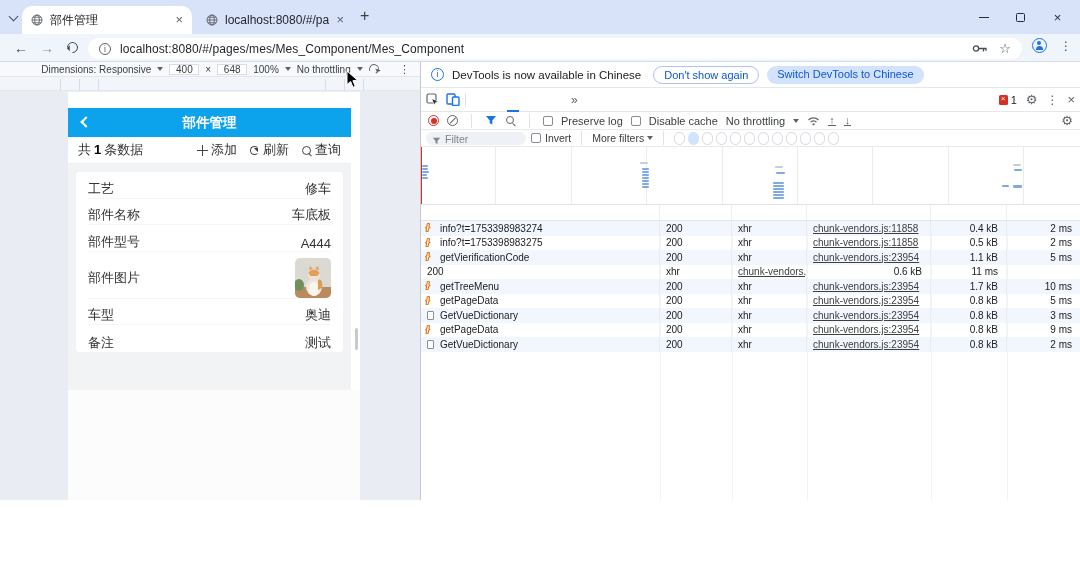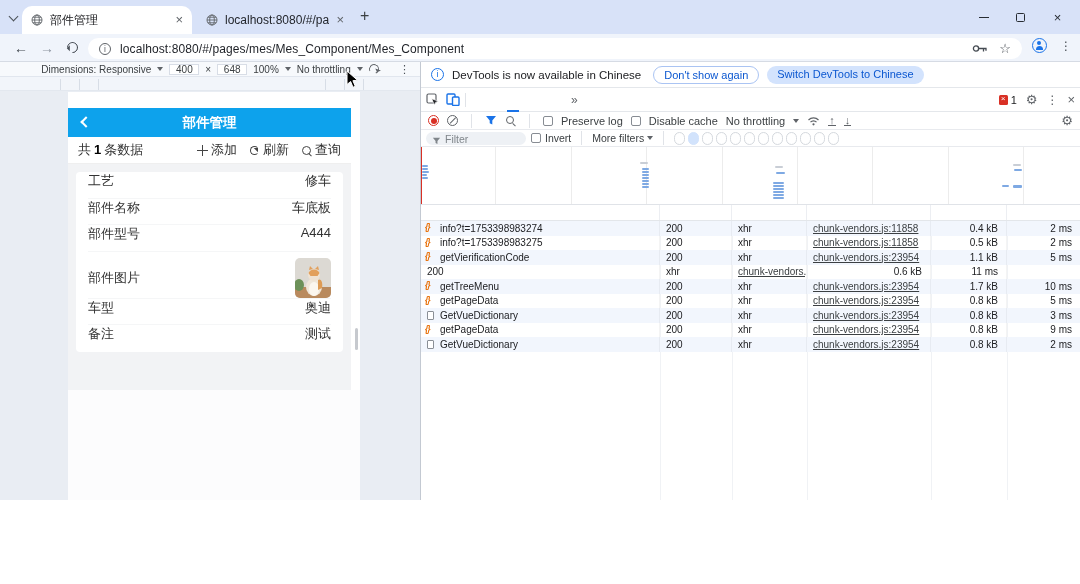--- a/index.html
+++ b/index.html
@@ -56,21 +56,21 @@
 .action{display:flex;align-items:center;color:#333}
 .ai{width:13px;height:13px;position:relative;display:inline-block;margin-right:2px}
 .ai.ic-plus::before{content:"";position:absolute;left:1px;top:6px;width:11px;height:1.4px;background:#444}
 .ai.ic-plus::after{content:"";position:absolute;left:6px;top:1px;width:1.4px;height:11px;background:#444}
 .ai.ic-refresh::before{content:"";position:absolute;inset:2px;border:1.4px solid #444;border-radius:50%;border-right-color:transparent}
 .ai.ic-refresh::after{content:"";position:absolute;right:0;top:1px;border:3px solid transparent;border-bottom-color:#444;transform:rotate(45deg)}
 .ai.ic-search::before{content:"";position:absolute;left:2px;top:2px;width:7px;height:7px;border:1.4px solid #444;border-radius:50%}
 .ai.ic-search::after{content:"";position:absolute;left:9px;top:9px;width:4px;height:1.4px;background:#444;transform:rotate(45deg);transform-origin:0 0}
 .gray-zone{position:absolute;left:0;top:72px;width:283px;height:226px;background:#f2f3f5}
 .card{position:absolute;left:8px;top:8px;width:267px;background:#fff;border-radius:4px;padding:0 12px}
-.field-row{display:flex;align-items:flex-start;height:26.5px;border-bottom:1px solid #f5f6f7;font-size:13px;color:#333}
+.field-row{display:flex;align-items:flex-end;height:26.5px;border-bottom:1px solid #f5f6f7;font-size:13px;color:#333}
 .field-row:last-child{border-bottom:none}
 .f-value{margin-left:auto}
 .field-row.is-image{height:47px;align-items:center;padding-top:6px}
 .thumb{display:none}
 .field-row.is-image .thumb{display:block;margin-left:auto;width:36px;height:40px;border-radius:5px;overflow:hidden}
 .white-zone{position:absolute;left:0;top:298px;width:292px;height:180px;background:#fcfcfd}
 .vp-scroll{position:absolute;left:287px;top:236px;width:3px;height:22px;background:#c6c9ce;border-radius:2px}
 .handle-mid{position:absolute;left:199px;top:505px;width:21px;height:6px;border-top:1.6px solid #b3bac4;border-bottom:1.6px solid #b3bac4}
 .handle-corner{position:absolute;left:347px;top:499px;width:13px;height:13px;overflow:hidden}
 .handle-corner::before,.handle-corner::after{content:"";position:absolute;width:16px;height:1.6px;background:#a7aeb9;transform:rotate(-55deg)}

